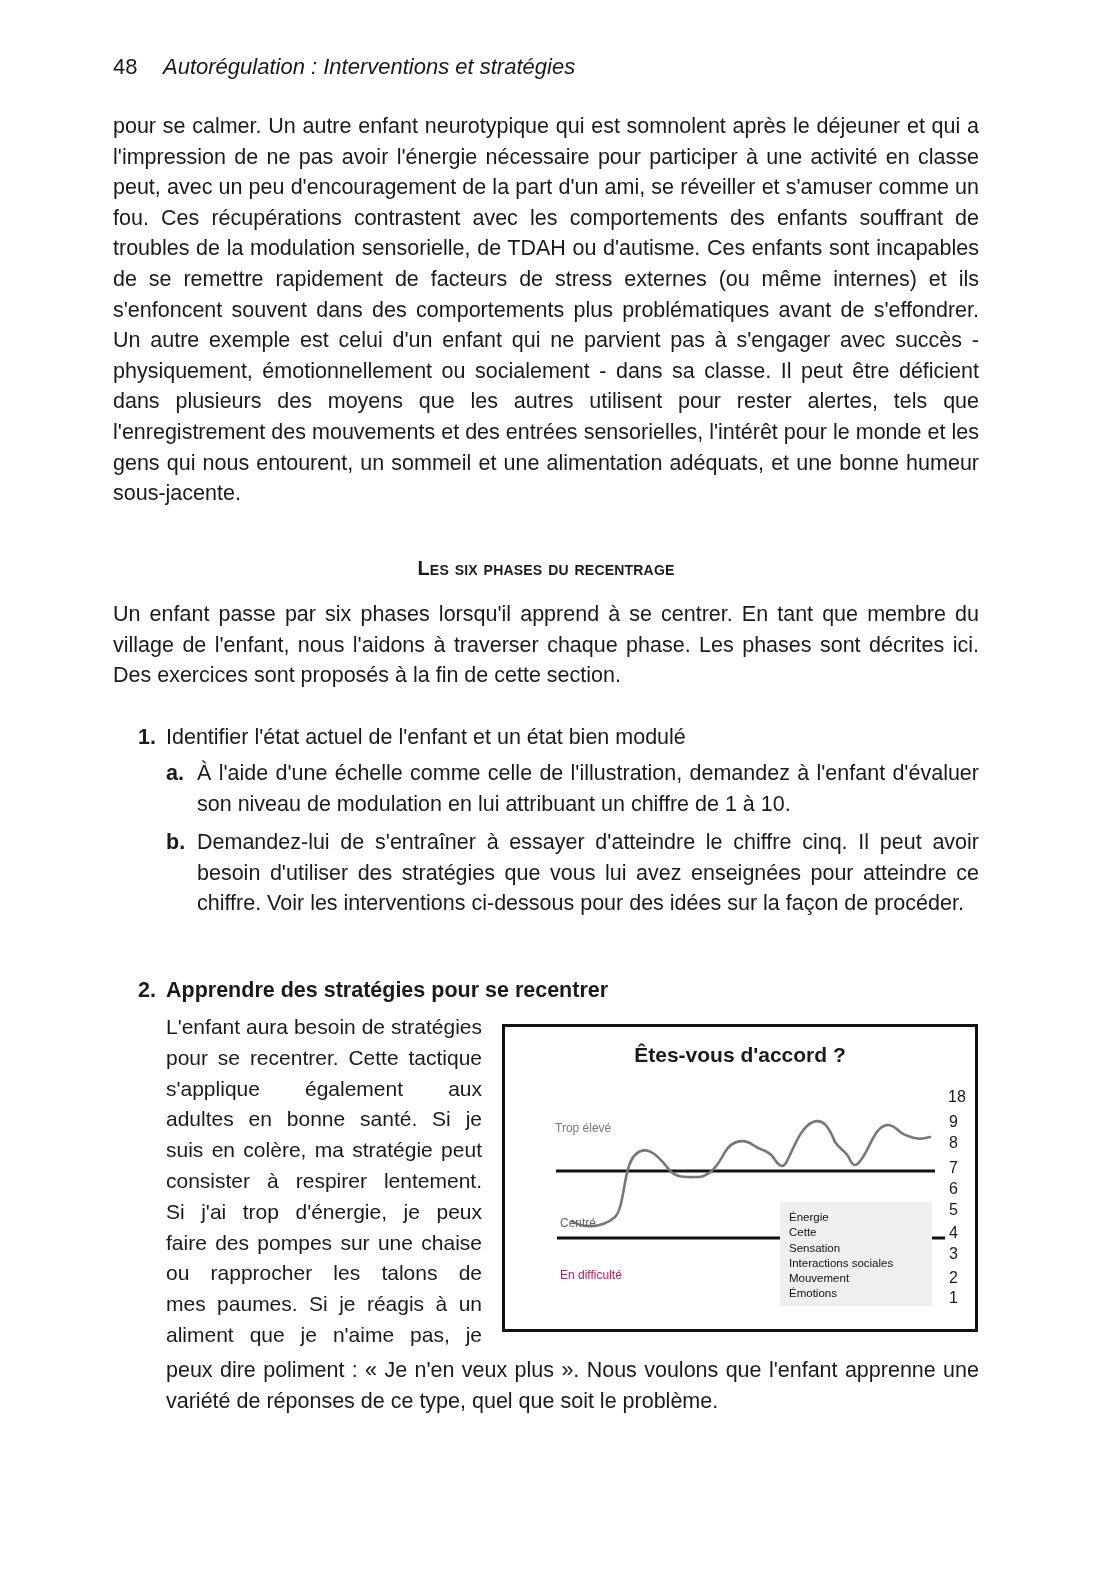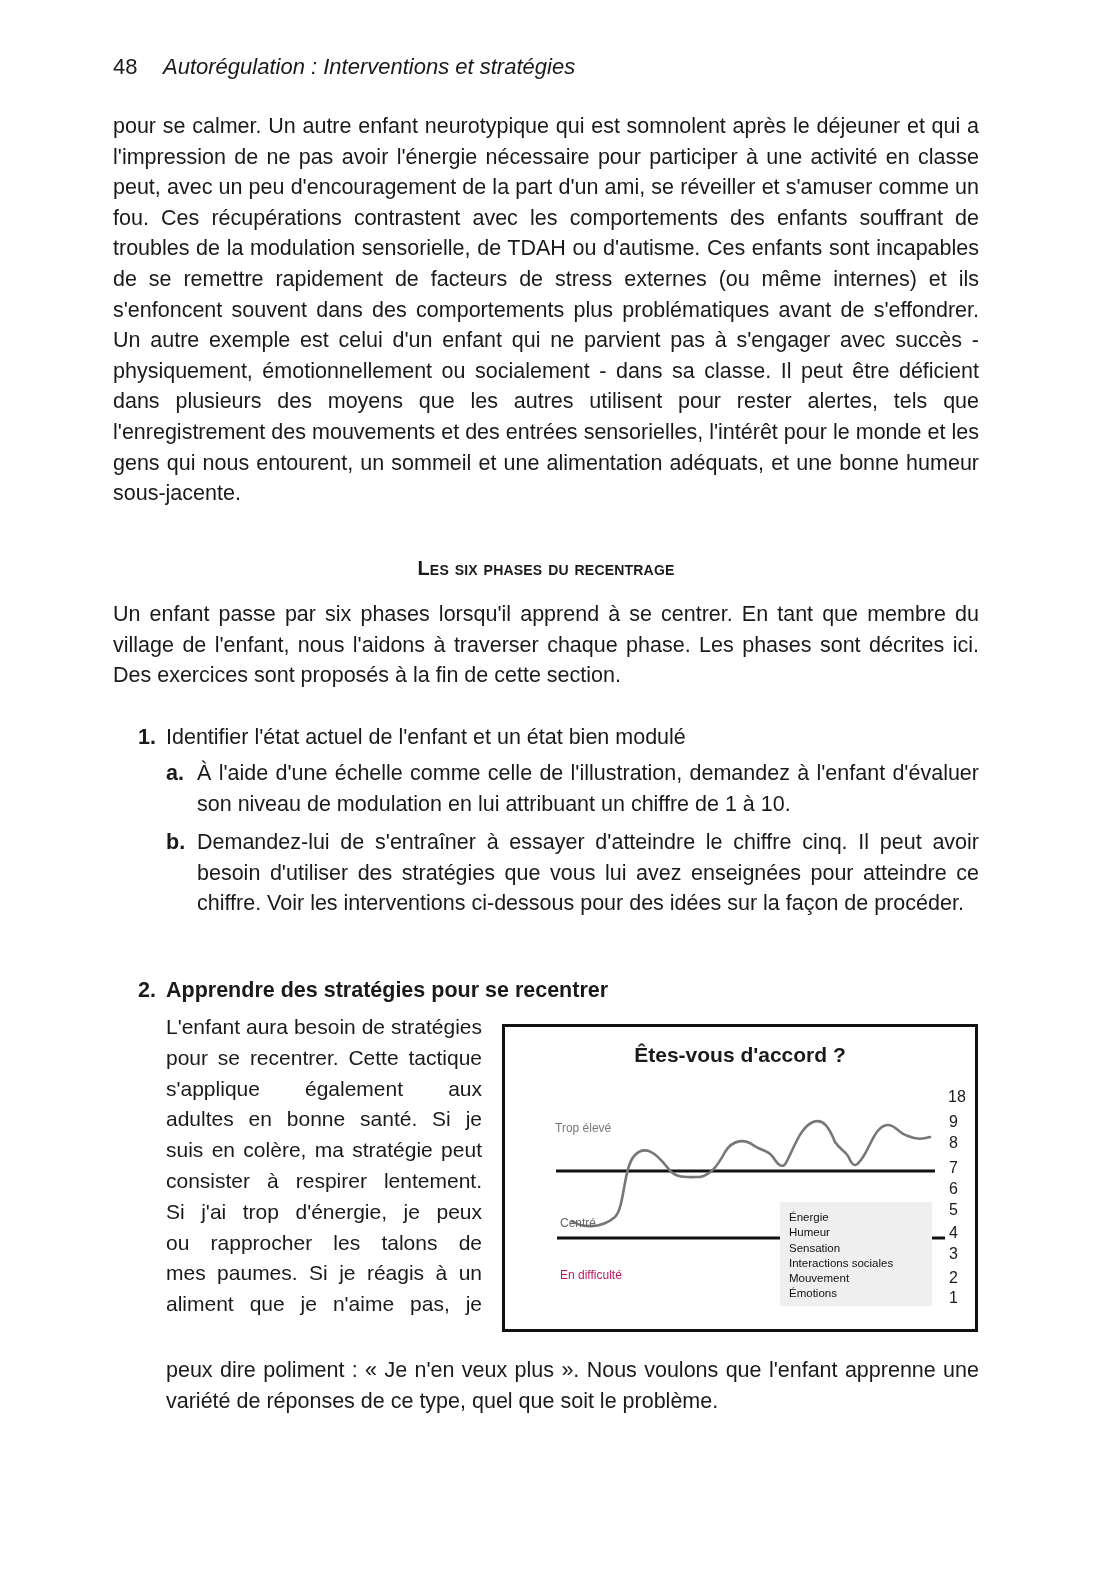--- a/index.html
+++ b/index.html
@@ -70,20 +70,21 @@
 </div>
 
 <div class="wrap-text">
   <span class="line">L'enfant aura besoin de stratégies</span>
   <span class="line">pour se recentrer. Cette tactique</span>
   <span class="line">s'applique également aux</span>
   <span class="line">adultes en bonne santé. Si je</span>
   <span class="line">suis en colère, ma stratégie peut</span>
   <span class="line">consister à respirer lentement.</span>
   <span class="line">Si j'ai trop d'énergie, je peux</span>
+  <span class="line">faire des pompes sur une chaise</span>
   <span class="line">ou rapprocher les talons de</span>
   <span class="line">mes paumes. Si je réagis à un</span>
   <span class="line">aliment que je n'aime pas, je</span>
 </div>
 
 <div class="cont-text">
   <span class="line">peux dire poliment : « Je n'en veux plus ». Nous voulons que l'enfant apprenne une</span>
   <span class="line last">variété de réponses de ce type, quel que soit le problème.</span>
 </div>
 
@@ -125,19 +126,19 @@
   <div class="scale" style="top:132px">7</div>
   <div class="scale" style="top:153px">6</div>
   <div class="scale" style="top:174px">5</div>
   <div class="scale" style="top:197px">4</div>
   <div class="scale" style="top:218px">3</div>
   <div class="scale" style="top:242px">2</div>
   <div class="scale" style="top:262px">1</div>
 
   <div class="legend-box">
     <span class="lg">Énergie</span>
-    <span class="lg">Humeur</span>
+    <span class="lg">Cette</span>
     <span class="lg">Sensation</span>
     <span class="lg">Interactions sociales</span>
     <span class="lg">Mouvement</span>
     <span class="lg">Émotions</span>
   </div>
 </div>
 
 </body></html>

